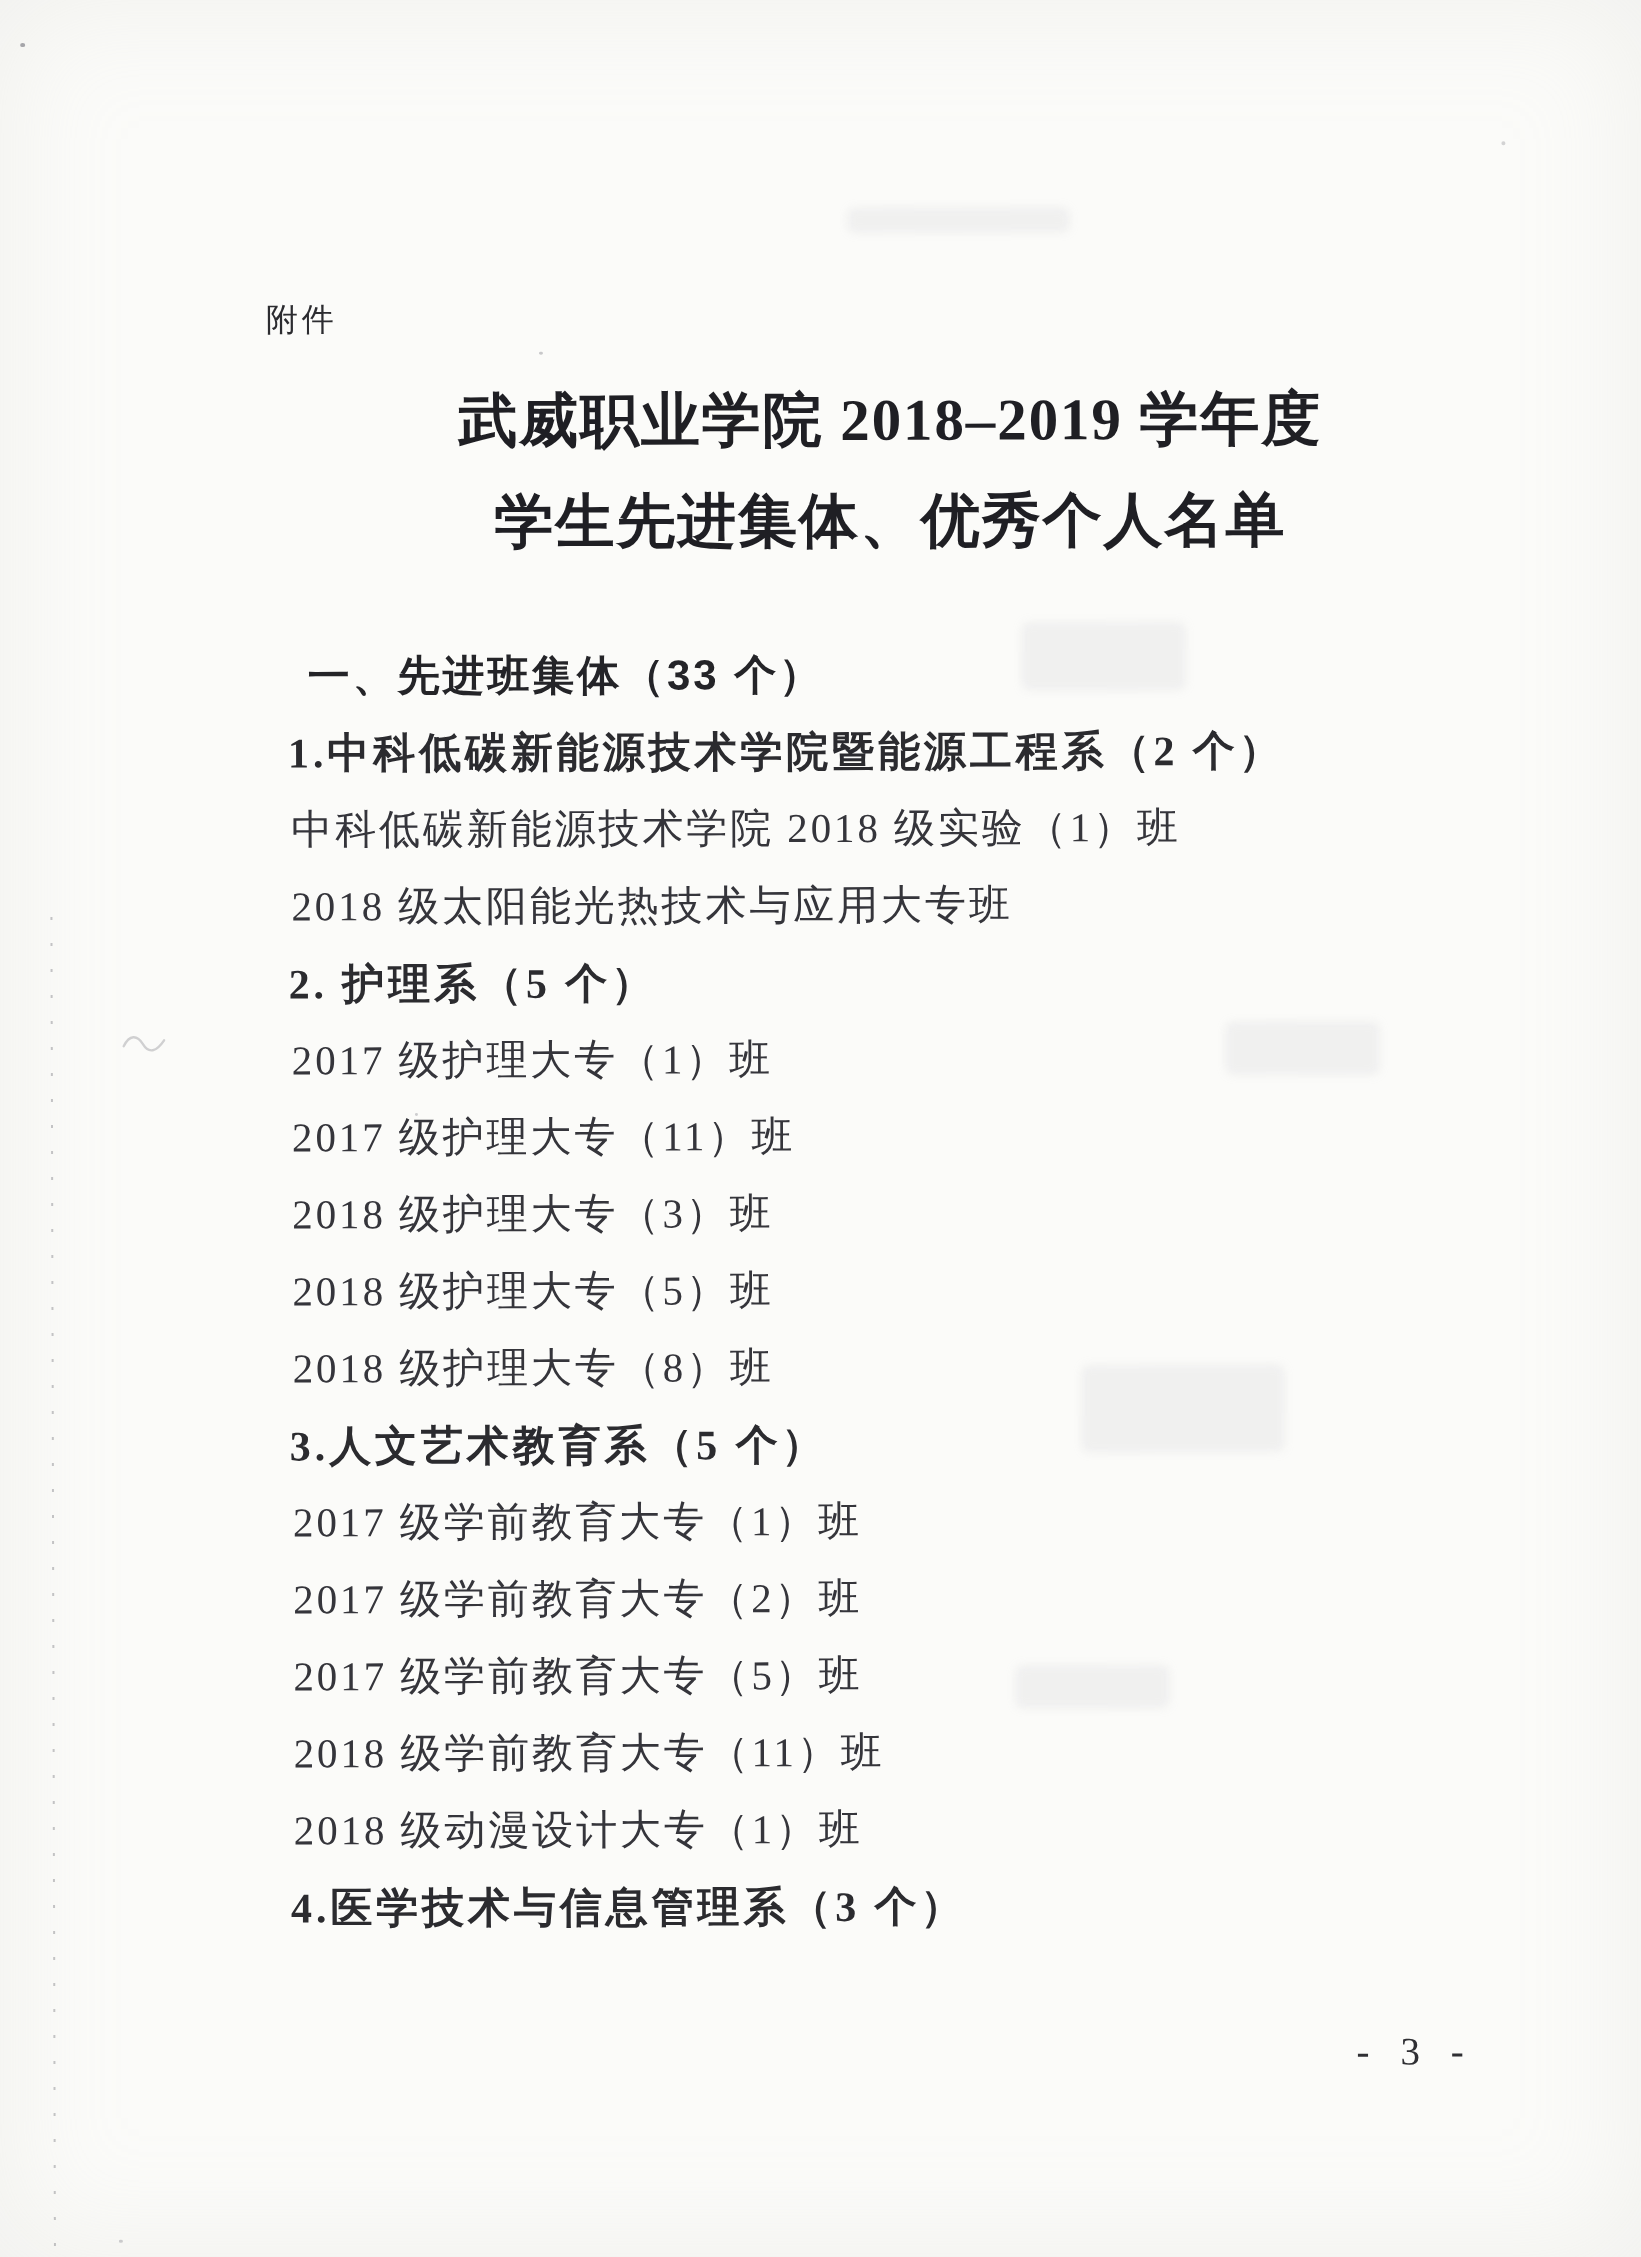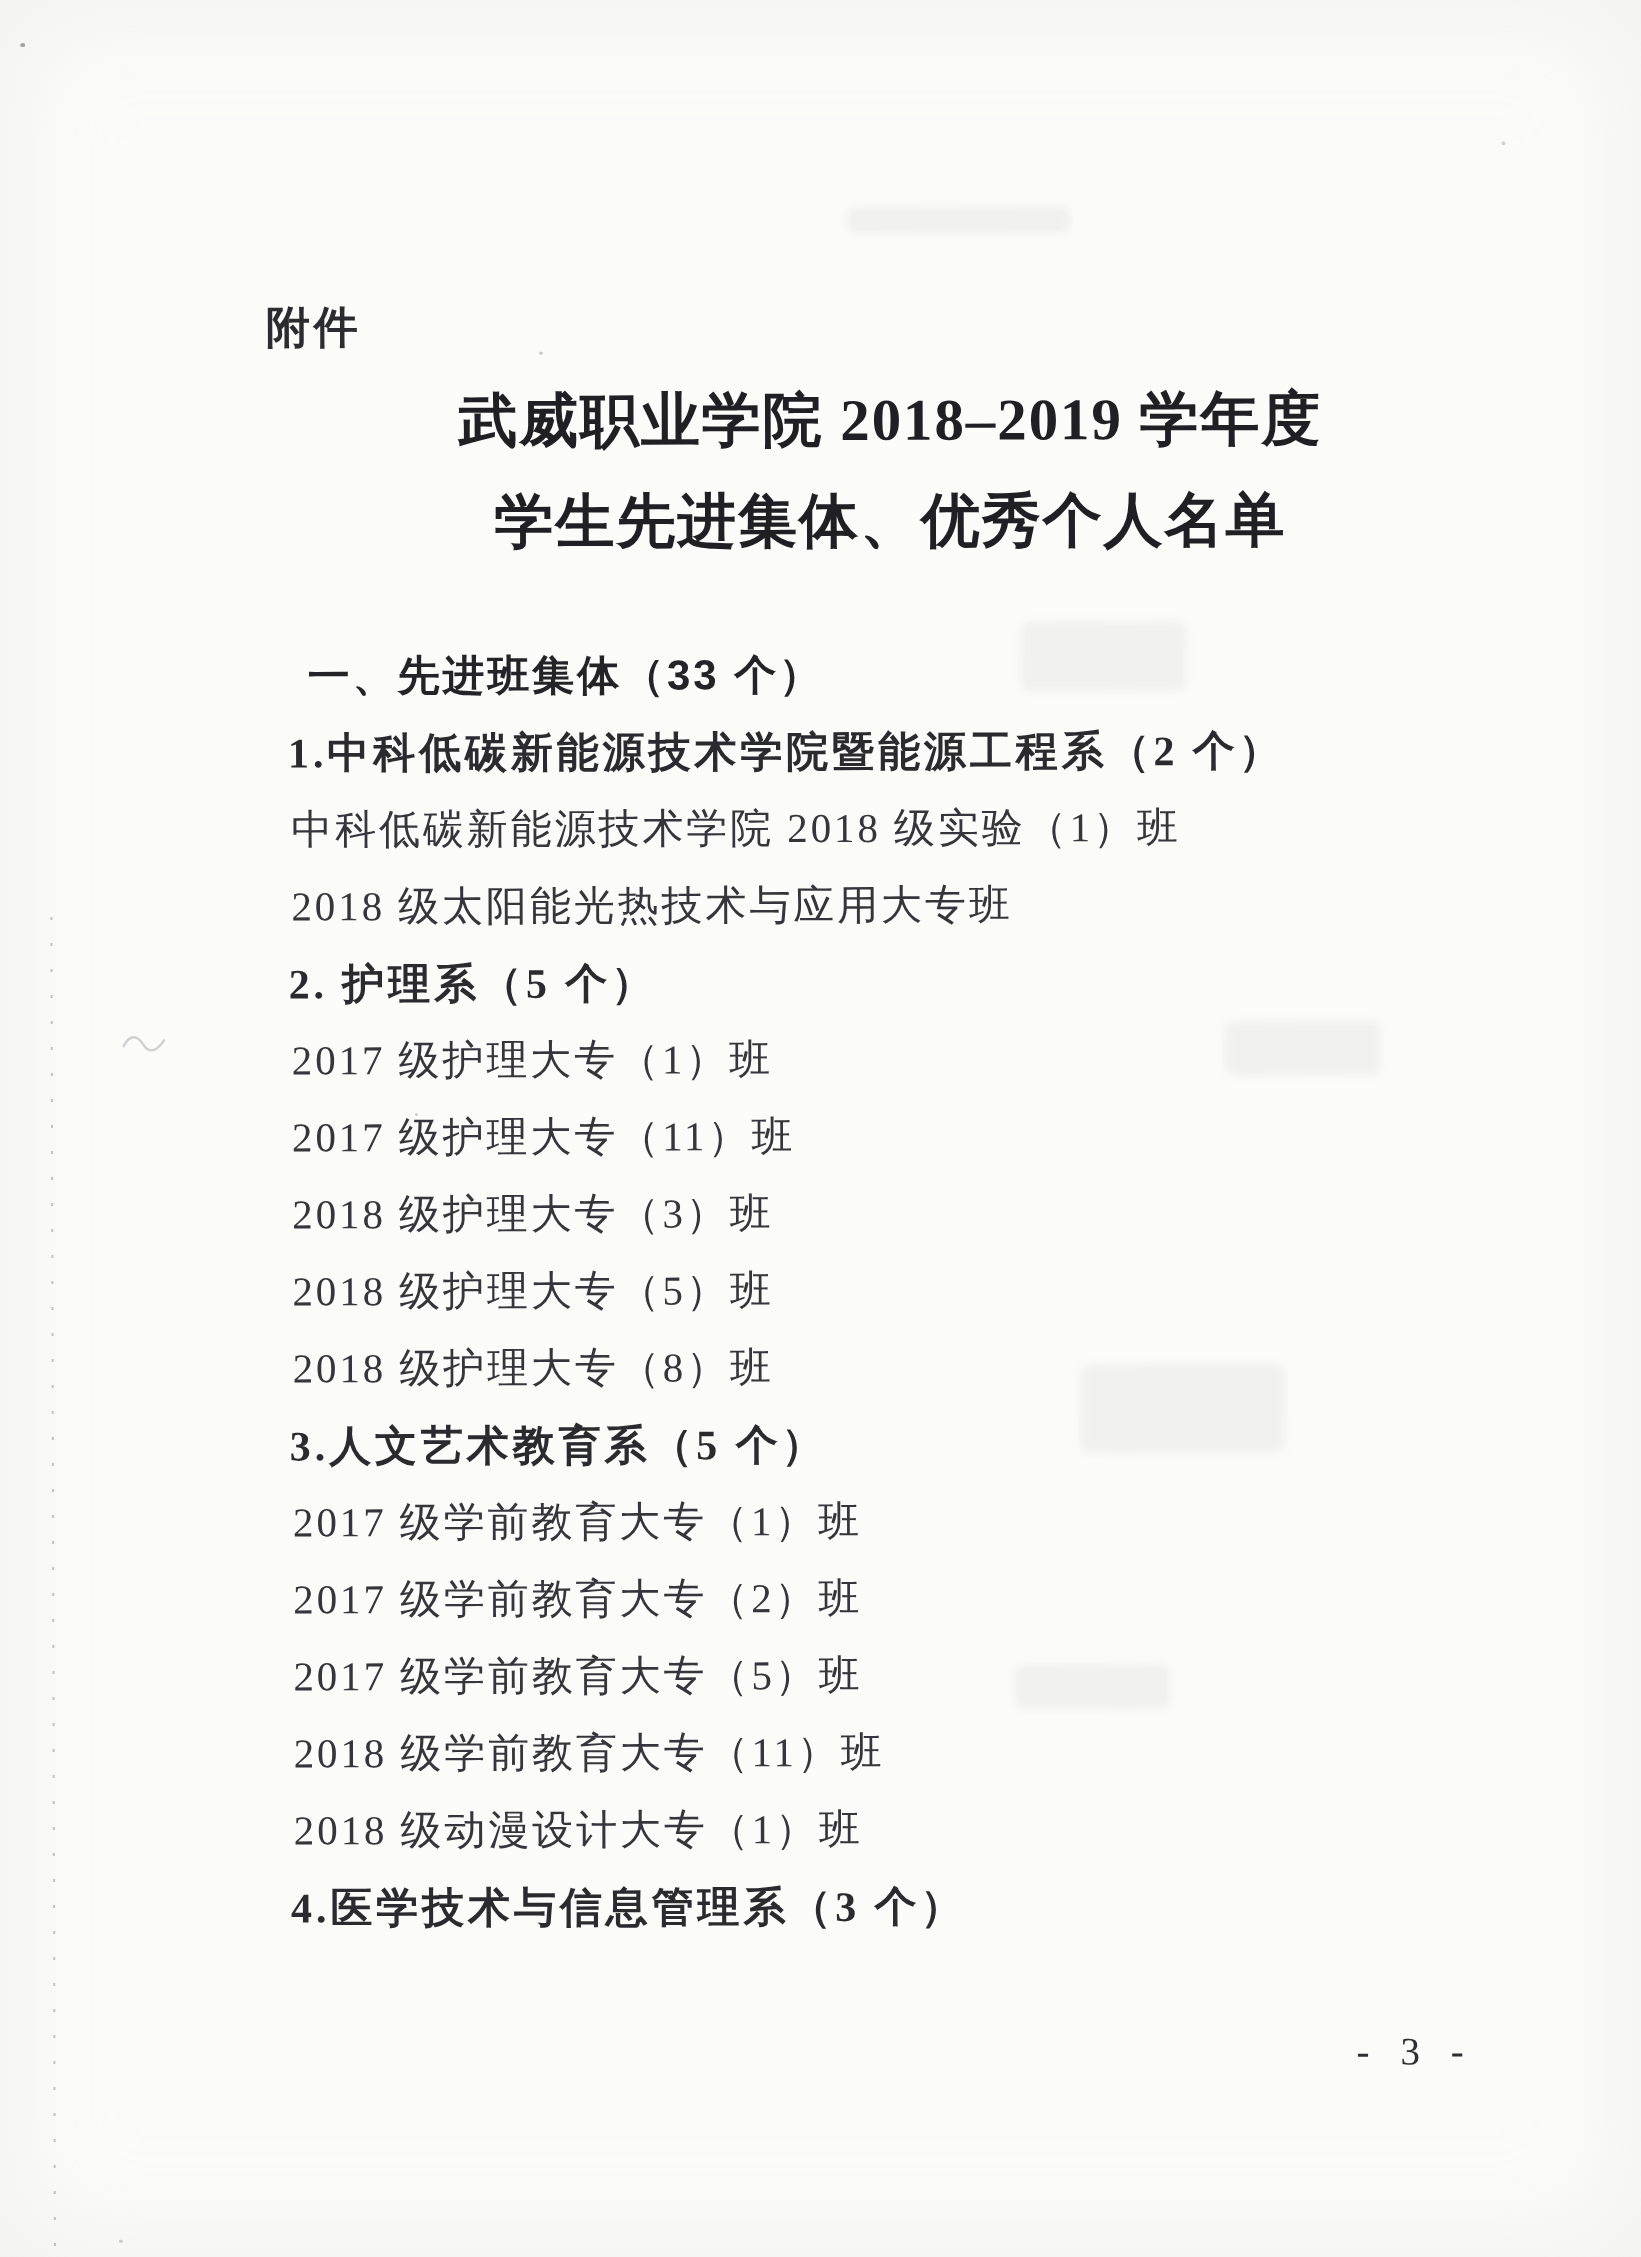--- a/index.html
+++ b/index.html
@@ -18,22 +18,22 @@
     inset: 0;
     transform: rotate(-0.15deg);
   }
 
   
   .attachment {
     position: absolute;
     left: 268px;
     top: 297px;
     font-family: "Liberation Sans", "DejaVu Sans", sans-serif;
-    font-size: 44px;
-    font-weight: 700;
+    font-size: 32px;
+    font-weight: 400;
     letter-spacing: 3.9px;
     color: #2c2c30;
   }
 
   
   .title-block {
     position: absolute;
     left: 361px;
     top: 370px;
     width: 1062px;

